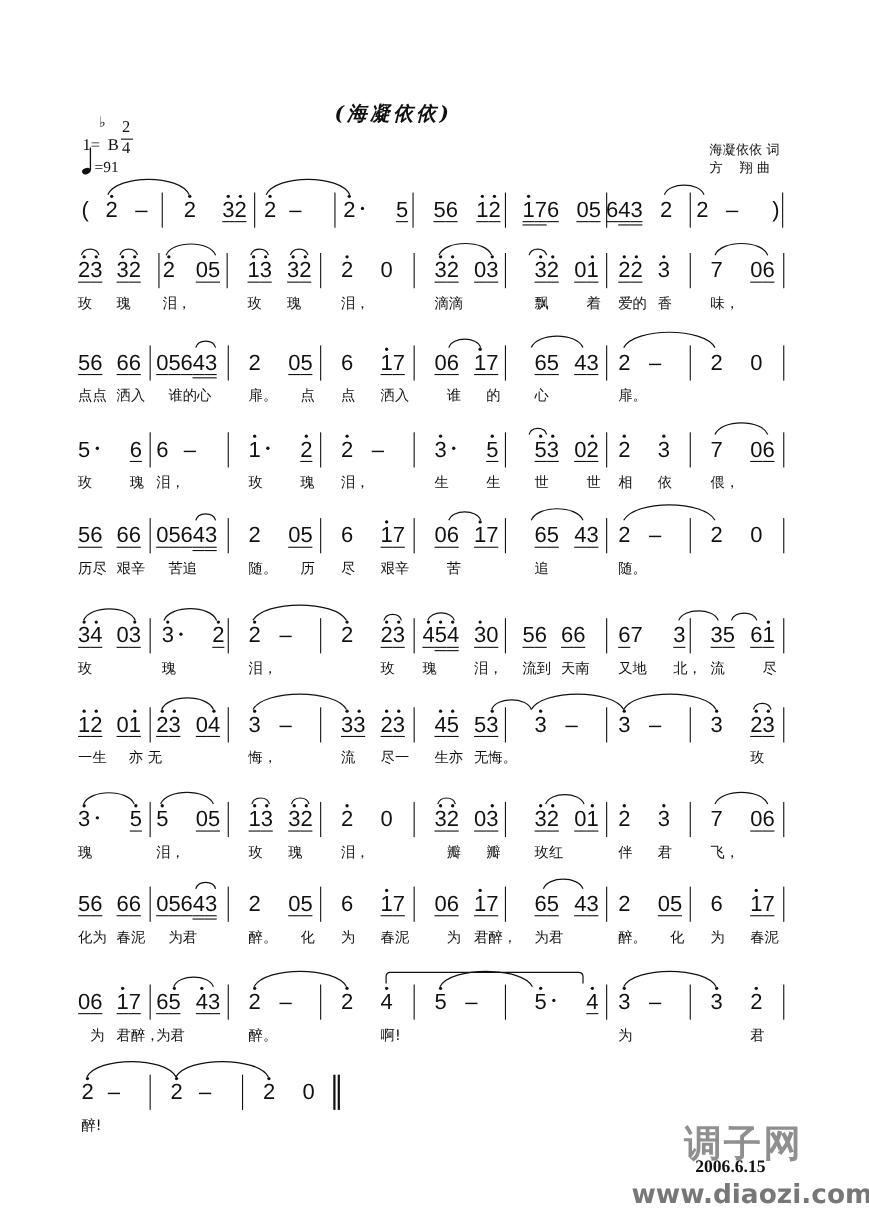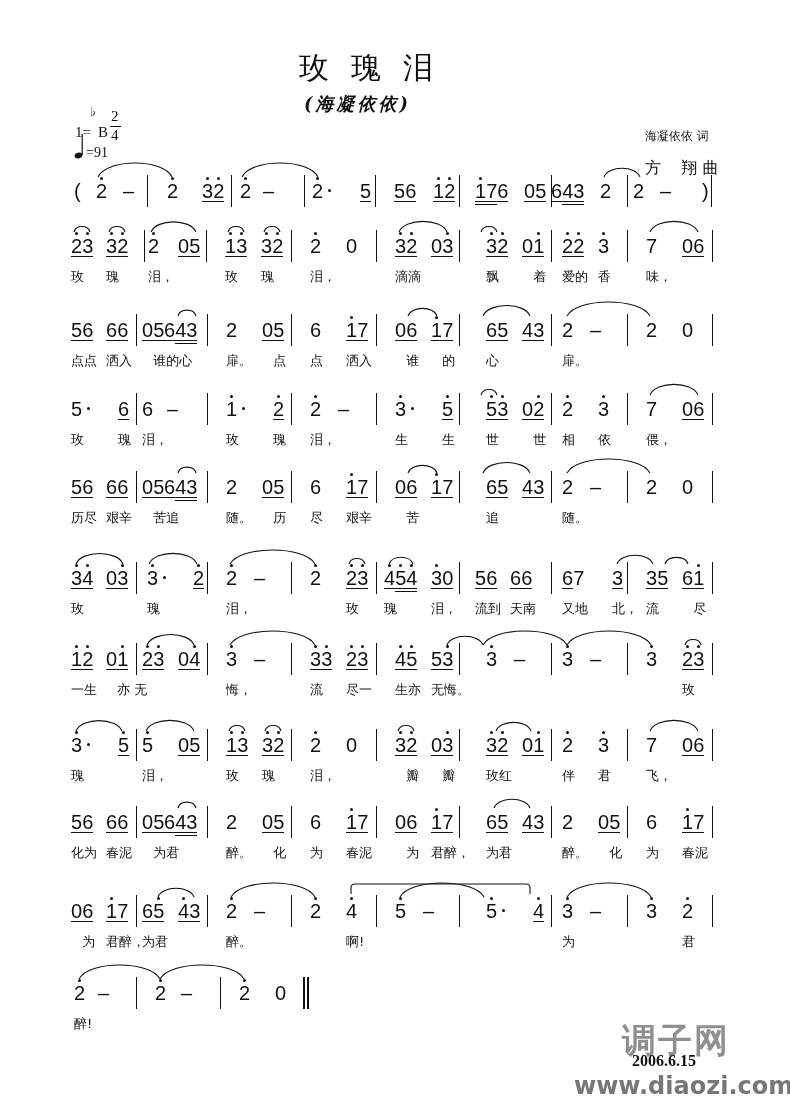--- a/index.html
+++ b/index.html
@@ -9,21 +9,21 @@
 .subtitle{position:absolute;left:304px;top:93px;font-family:"DejaVu Serif",serif;font-style:italic;font-weight:bold;font-size:18px;line-height:22px;letter-spacing:3px;white-space:nowrap}
 .k-prefix{position:absolute;left:75px;top:124px;font-family:"Liberation Serif",serif;font-size:15px;line-height:16px}
 .k-flat{position:absolute;left:90px;top:104px;font-family:"DejaVu Sans",sans-serif;font-size:13px;line-height:16px}
 .k-tonic{position:absolute;left:98px;top:124px;font-family:"Liberation Serif",serif;font-size:15px;line-height:16px}
 .ts-top{position:absolute;left:111px;top:108px;font-family:"Liberation Serif",serif;font-size:15px;line-height:16px}
 .ts-line{position:absolute;left:110px;top:126px;width:11px;height:1px;background:#111}
 .ts-bottom{position:absolute;left:111px;top:127px;font-family:"Liberation Serif",serif;font-size:15px;line-height:16px}
 .tempo-icon{position:absolute;left:73px;top:133px;width:12px;height:27px}
 .tempo-val{position:absolute;left:86px;top:145px;font-family:"Liberation Serif",serif;font-size:14px;line-height:16px}
 .lyricist{position:absolute;left:645px;top:129px;font-size:12px;line-height:14px;white-space:pre;font-family:"DejaVu Sans",sans-serif}
-.composer{position:absolute;left:645px;top:161px;font-size:16px;line-height:14px;white-space:pre;font-family:"DejaVu Sans",sans-serif}
+.composer{position:absolute;left:645px;top:145px;font-size:12px;line-height:14px;white-space:pre;font-family:"DejaVu Sans",sans-serif}
 .date{position:absolute;left:632px;top:1052px;font-family:"Liberation Serif",serif;font-weight:bold;font-size:16px;line-height:18px;z-index:3}
 .wm-name{position:absolute;left:622px;top:1020px;font-family:"DejaVu Sans",sans-serif;font-weight:bold;font-size:34px;line-height:40px;color:rgba(95,95,95,.7);letter-spacing:2px;z-index:2}
 .wm-url{position:absolute;left:574px;top:1072px;font-family:"DejaVu Sans",sans-serif;font-weight:bold;font-size:24px;line-height:28px;color:rgba(85,85,85,.8);z-index:2}
 
 
 .row{position:absolute;left:0;width:790px;height:40px}
 .row-1{top:171px}.row-2{top:226px}.row-3{top:310px}.row-4{top:389px}.row-5{top:467px}
 .row-6{top:558px}.row-7{top:639px}.row-8{top:725px}.row-9{top:802px}.row-10{top:891px}.row-11{top:973px}
 .m{position:absolute;top:0;height:40px}
 .m1{left:68px;width:69px}.m2{left:137px;width:71px}.m3{left:208px;width:84px}.m4{left:292px;width:85px}
@@ -62,21 +62,20 @@
 .nt.u1::after,.nt.u2::after{content:"";position:absolute;left:0;right:0;top:30px;height:1px;background:#111}
 .nt.u2::before{content:"";position:absolute;left:0;right:0;top:33px;height:1px;background:#111}
 .ly{position:absolute;left:0;top:43px;font-family:"DejaVu Sans",sans-serif;font-size:13px;line-height:16px;white-space:pre}
 #slurs{position:absolute;left:0;top:0;pointer-events:none}
 #slurs path{fill:none;stroke:#111;stroke-width:1.1}
 </style>
 </head>
 <body>
 
 <div id="page">
-  <div class="title">玫瑰泪</div>
   <div class="subtitle">(海凝依依)</div>
 
   <span class="k-prefix">1=</span>
   <span class="k-flat">♭</span>
   <span class="k-tonic">B</span>
   <span class="ts-top">2</span>
   <span class="ts-line"></span>
   <span class="ts-bottom">4</span>
 
   <svg class="tempo-icon" viewBox="0 0 12 27">

